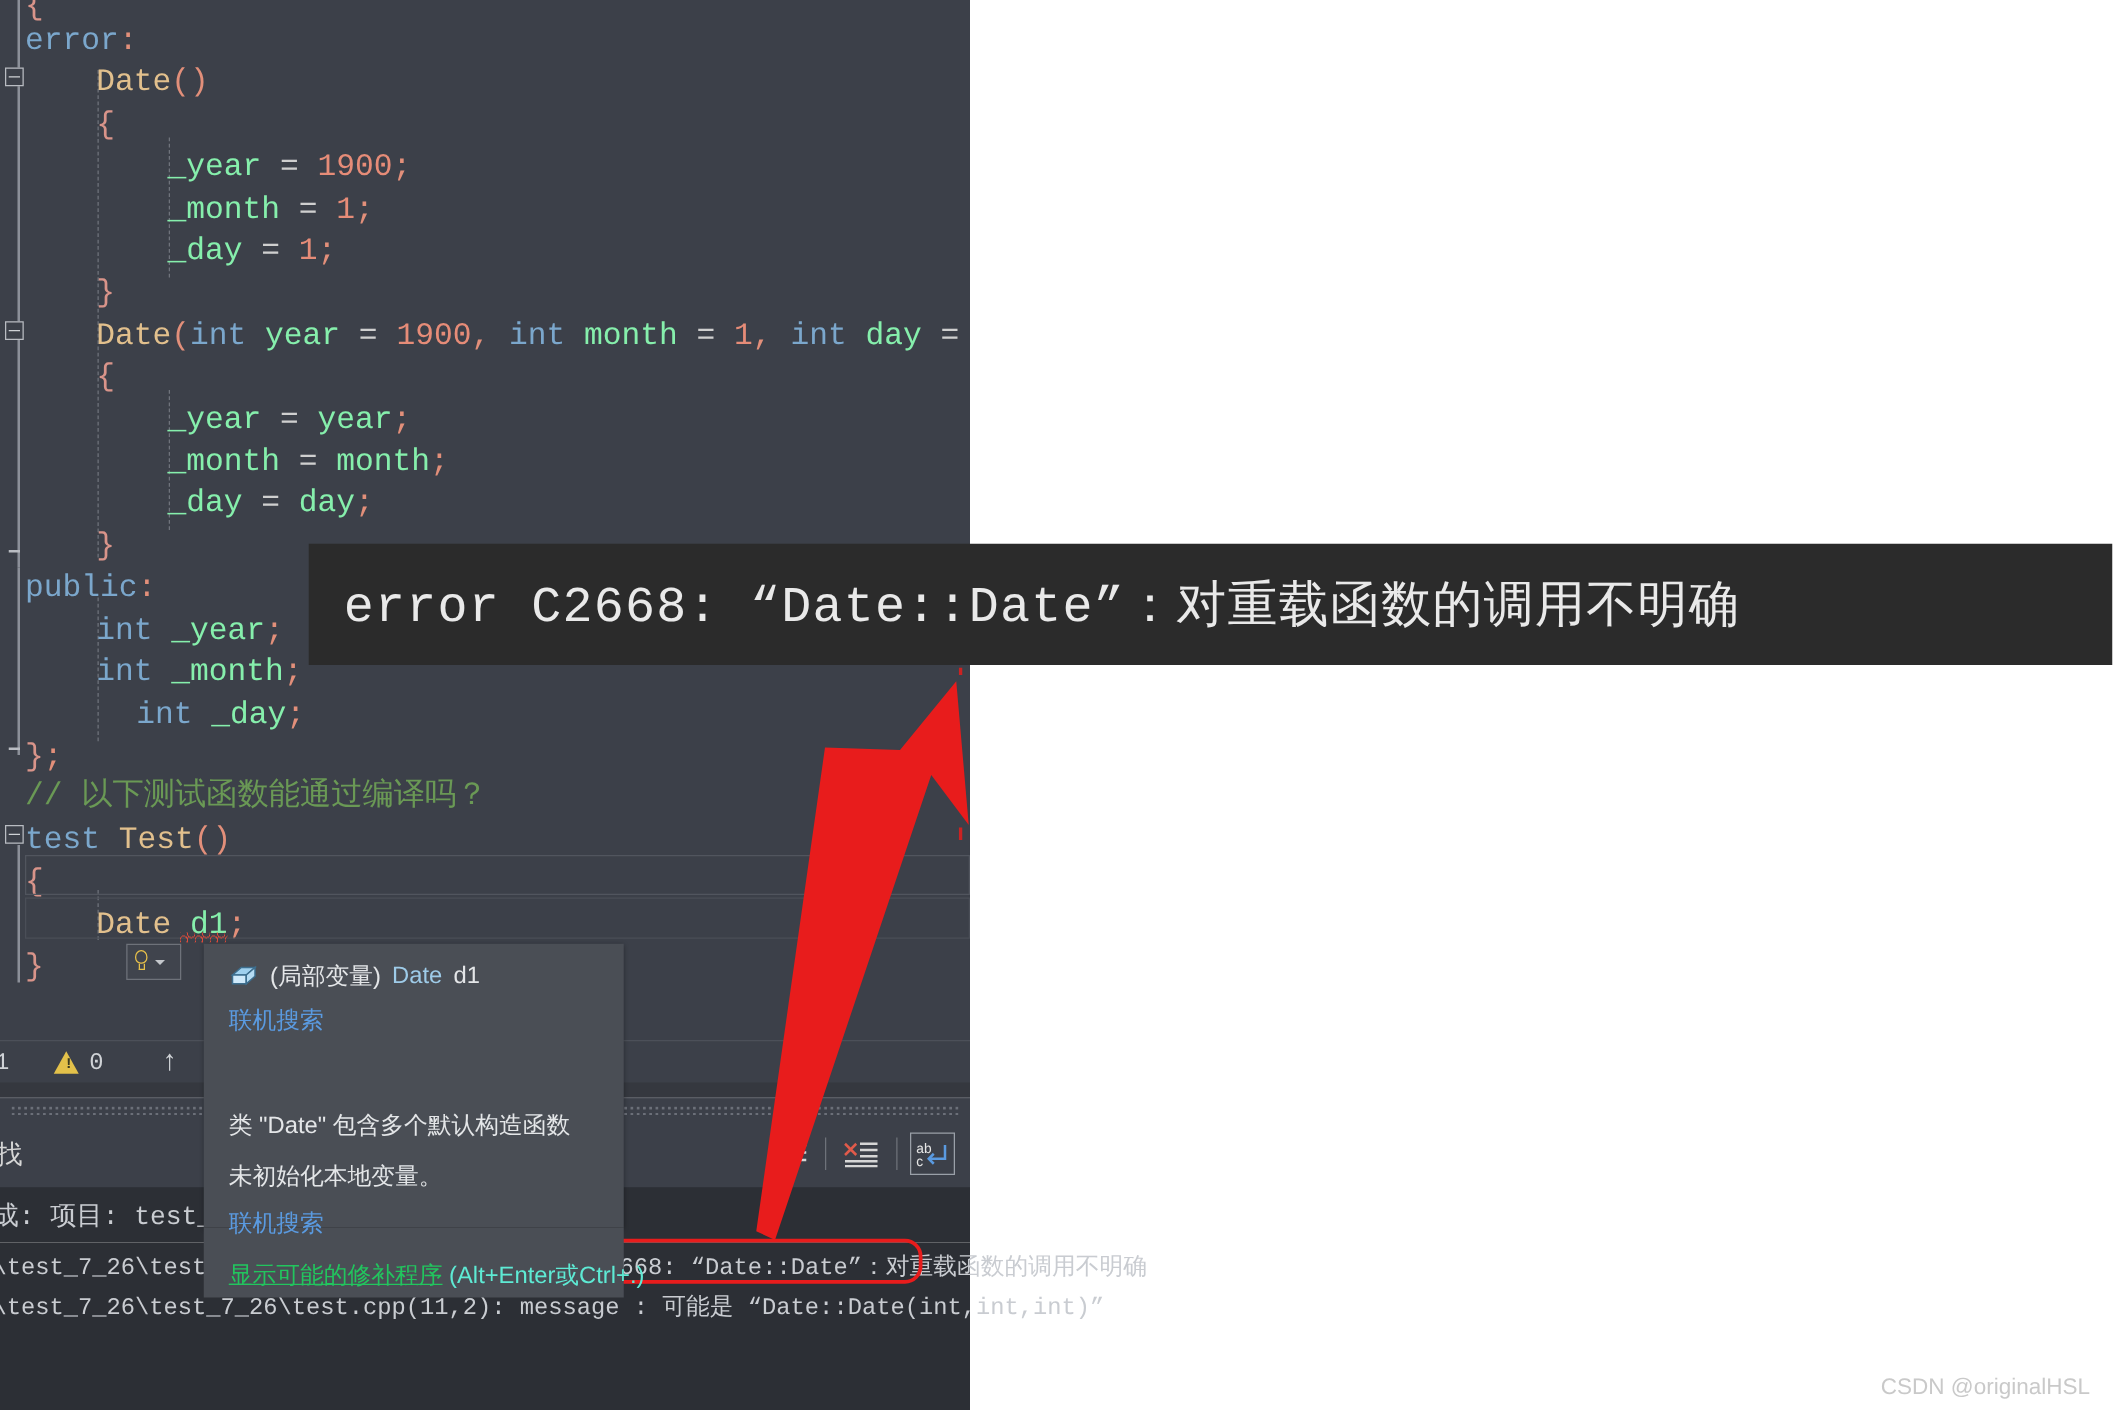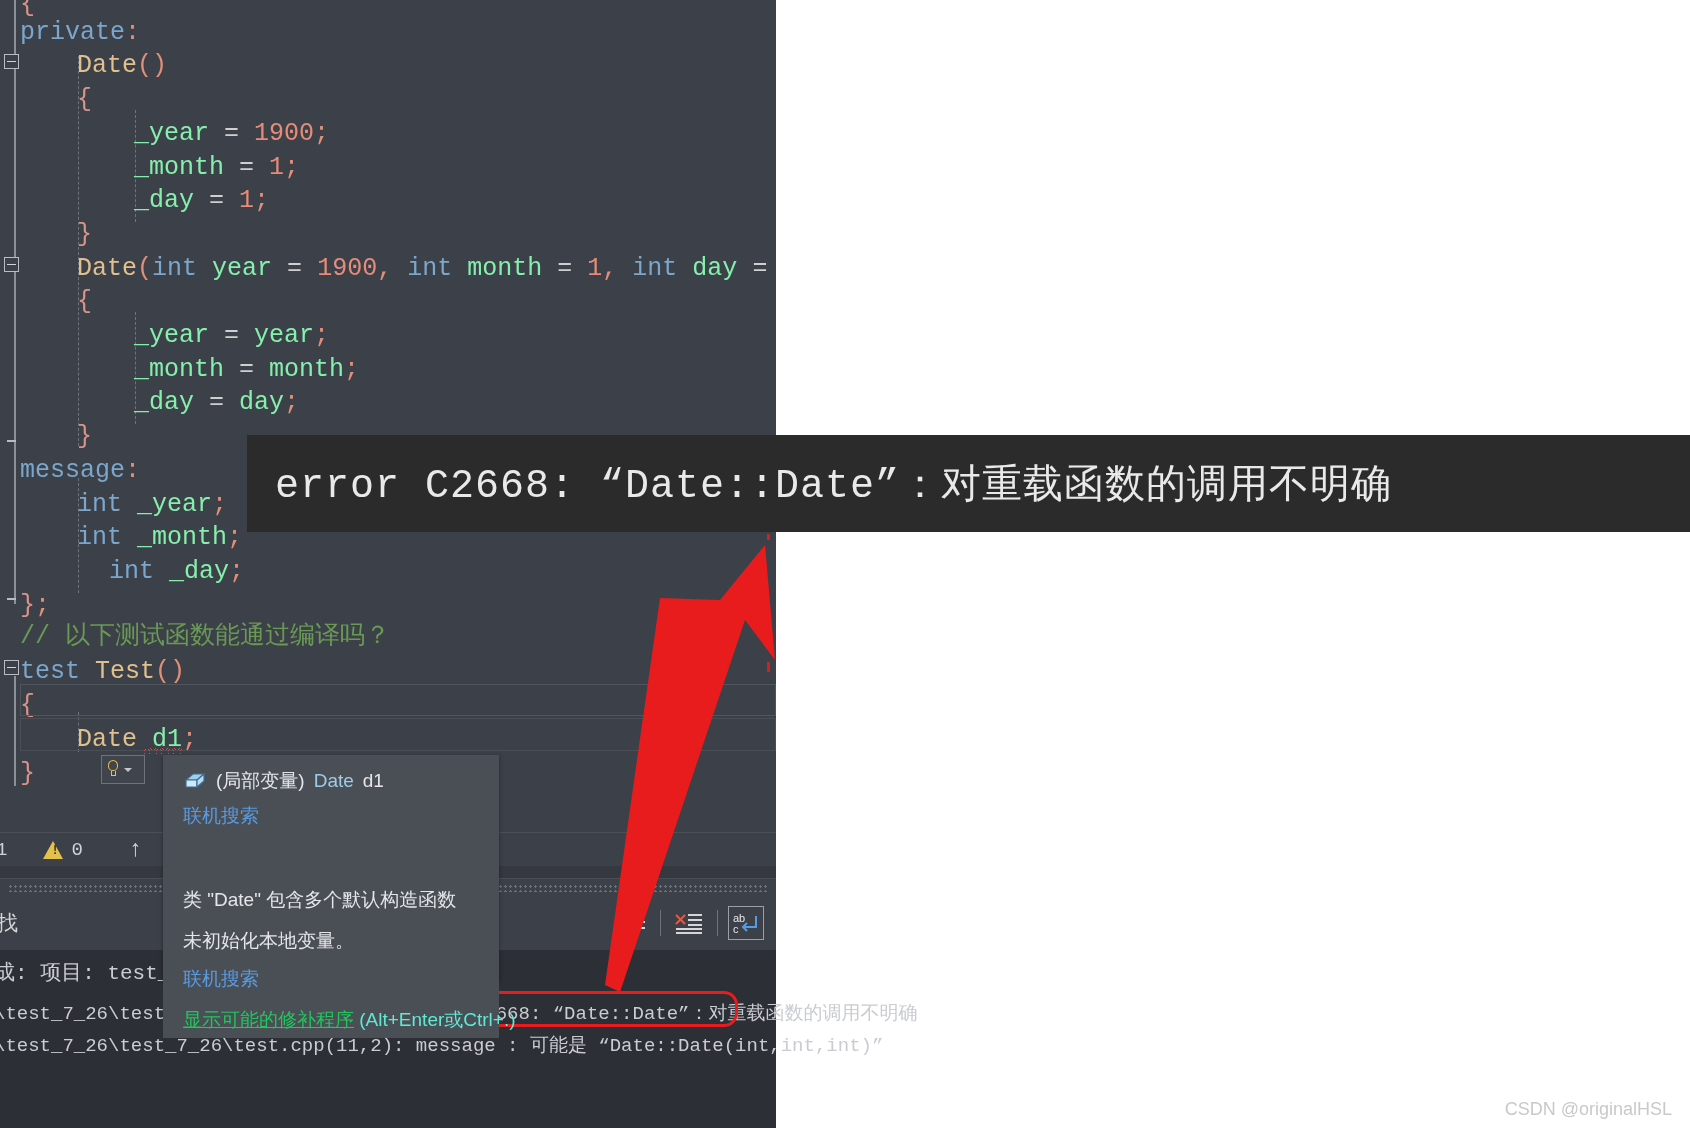--- a/index.html
+++ b/index.html
@@ -247,34 +247,34 @@
   <div class="foldend" style="left:7px;top:440px;width:9px;"></div>
 
   <div class="iguide" style="left:78px;top:56px;height:390px;"></div>
   <div class="iguide" style="left:78px;top:478px;height:115px;"></div>
   <div class="iguide" style="left:78px;top:712px;height:40px;"></div>
   <div class="iguide" style="left:135px;top:110px;height:112px;"></div>
   <div class="iguide" style="left:135px;top:312px;height:112px;"></div>
 
   <div id="code-lines">
       <div class="code-line" style="top: -12px; margin-left: 0px;"><span class="brace">{</span></div>
-      <div class="code-line" style="top: 16px; margin-left: 0px;"><span class="kw">private</span><span class="semi">:</span></div>
+      <div class="code-line" style="top: 16px; margin-left: 0px;"><span class="kw">error</span><span class="semi">:</span></div>
       <div class="code-line" style="top: 49px; margin-left: 57px;"><span class="cls">Date</span><span class="paren">(</span><span class="paren">)</span></div>
       <div class="code-line" style="top: 83px; margin-left: 57px;"><span class="brace">{</span></div>
       <div class="code-line" style="top: 117px; margin-left: 114px;"><span class="var">_year</span> <span class="op">=</span> <span class="num">1900</span><span class="semi">;</span></div>
       <div class="code-line" style="top: 151px; margin-left: 114px;"><span class="var">_month</span> <span class="op">=</span> <span class="num">1</span><span class="semi">;</span></div>
       <div class="code-line" style="top: 184px; margin-left: 114px;"><span class="var">_day</span> <span class="op">=</span> <span class="num">1</span><span class="semi">;</span></div>
       <div class="code-line" style="top: 218px; margin-left: 57px;"><span class="brace">}</span></div>
       <div class="code-line" style="top: 252px; margin-left: 57px;"><span class="cls">Date</span><span class="paren">(</span><span class="kw">int</span> <span class="var">year</span> <span class="op">=</span> <span class="num">1900</span><span class="semi">,</span> <span class="kw">int</span> <span class="var">month</span> <span class="op">=</span> <span class="num">1</span><span class="semi">,</span> <span class="kw">int</span> <span class="var">day</span> <span class="op">=</span> </div>
       <div class="code-line" style="top: 285px; margin-left: 57px;"><span class="brace">{</span></div>
       <div class="code-line" style="top: 319px; margin-left: 114px;"><span class="var">_year</span> <span class="op">=</span> <span class="var">year</span><span class="semi">;</span></div>
       <div class="code-line" style="top: 353px; margin-left: 114px;"><span class="var">_month</span> <span class="op">=</span> <span class="var">month</span><span class="semi">;</span></div>
       <div class="code-line" style="top: 386px; margin-left: 114px;"><span class="var">_day</span> <span class="op">=</span> <span class="var">day</span><span class="semi">;</span></div>
       <div class="code-line" style="top: 420px; margin-left: 57px;"><span class="brace">}</span></div>
-      <div class="code-line" style="top: 454px; margin-left: 0px;"><span class="kw">message</span><span class="semi">:</span></div>
+      <div class="code-line" style="top: 454px; margin-left: 0px;"><span class="kw">public</span><span class="semi">:</span></div>
       <div class="code-line" style="top: 488px; margin-left: 57px;"><span class="kw">int</span> <span class="var">_year</span><span class="semi">;</span></div>
       <div class="code-line" style="top: 521px; margin-left: 57px;"><span class="kw">int</span> <span class="var">_month</span><span class="semi">;</span></div>
       <div class="code-line" style="top: 555px; margin-left: 89px;"><span class="kw">int</span> <span class="var">_day</span><span class="semi">;</span></div>
       <div class="code-line" style="top: 589px; margin-left: 0px;"><span class="brace">}</span><span class="semi">;</span></div>
       <div class="code-line" style="top: 620px; margin-left: 0px;"><span class="cmt">// 以下测试函数能通过编译吗？</span></div>
       <div class="code-line" style="top: 655px; margin-left: 0px;"><span class="kw">test</span> <span class="cls">Test</span><span class="paren">(</span><span class="paren">)</span></div>
       <div class="code-line" style="top: 689px; margin-left: 0px;"><span class="brace">{</span></div>
       <div class="code-line" style="top: 723px; margin-left: 57px;"><span class="cls">Date</span> <span class="var">d1</span><span class="semi">;</span></div>
       <div class="code-line" style="top: 757px; margin-left: 0px;"><span class="brace">}</span></div>
     </div>

